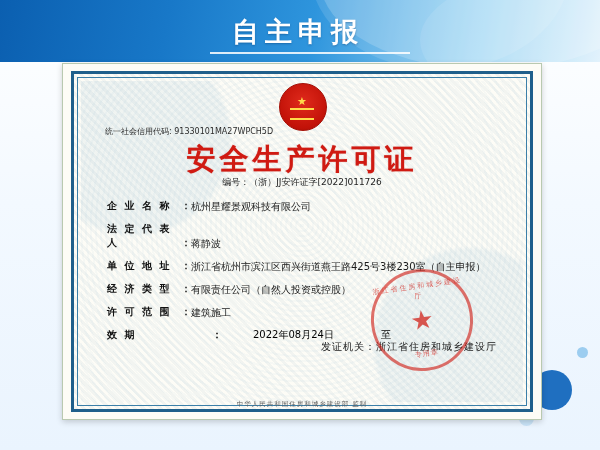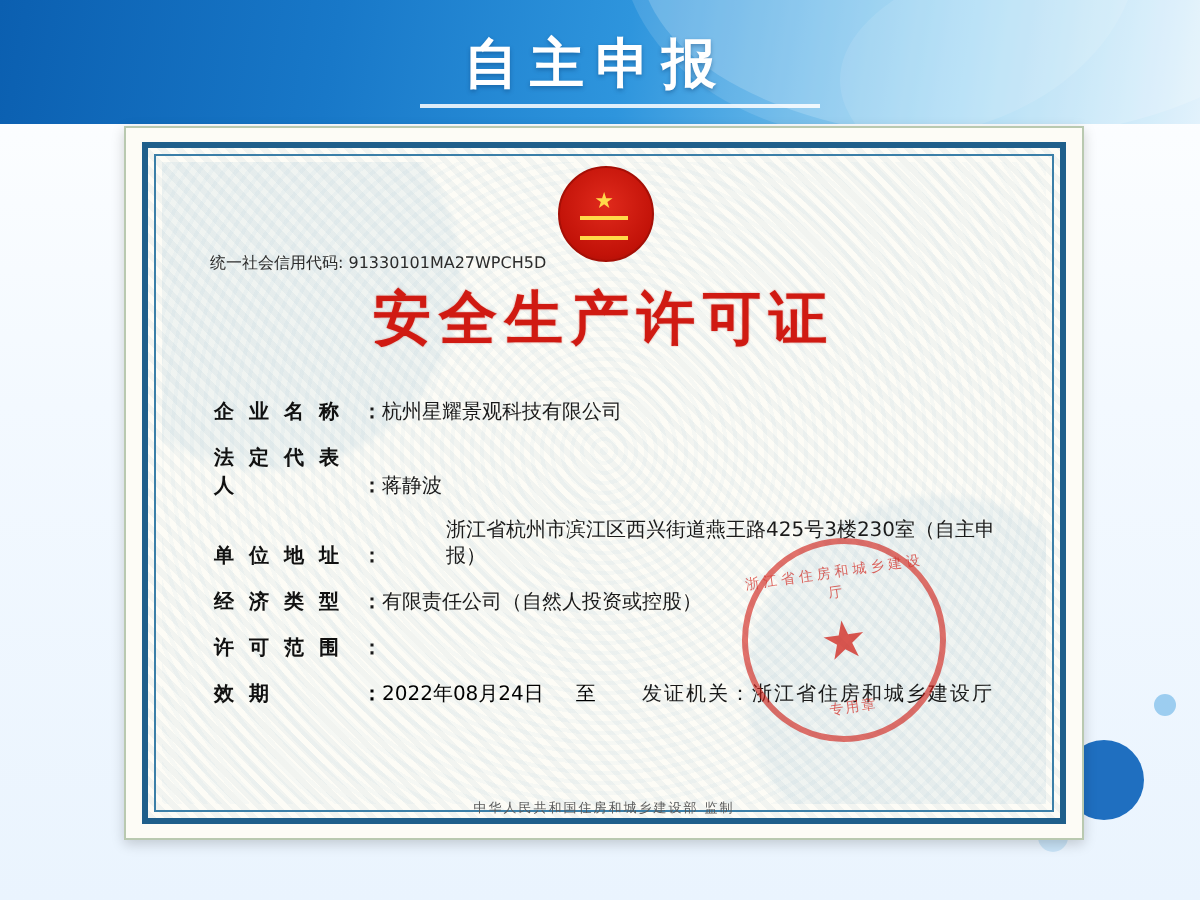--- a/index.html
+++ b/index.html
@@ -165,28 +165,29 @@
     font-weight: bold;
     letter-spacing: 2px;
     color: #111;
   }
   .field-colon { flex: 0 0 8px; font-weight: bold; }
   .field-value {
     flex: 1;
     line-height: 13px;
     color: #1a1a1a;
   }
-  .field-value.two-line { line-height: 13px; margin-left: 32px; }
+  .field-value.two-line { line-height: 13px; }
 
   .period-row {
     display: flex;
     align-items: center;
     font-size: 10px;
     font-family: "DejaVu Sans", sans-serif;
     margin-bottom: 9px;
+    gap: 31px;
   }
   .period-row .sep { margin: 0 16px; }
 
   .issuer {
     position: absolute;
     right: 44px; bottom: 58px;
     text-align: left;
     font-size: 10px;
     font-family: Liberation Serif, serif;
     color: #1a1a1a;
@@ -264,20 +265,21 @@
 
     <div class="emblem">
       <div class="circle"></div>
       <div class="star">★</div>
       <div class="gate"></div>
     </div>
 
     <div class="code-line">统一社会信用代码: 91330101MA27WPCH5D</div>
 
     <div class="cert-title">安全生产许可证</div>
+    <div class="cert-number">编号：（浙）JJ安许证字[2022]011726</div>
 
     <div class="fields">
 
       <div class="field-row">
         <div class="field-label">企 业 名 称</div>
         <div class="field-colon">：</div>
         <div class="field-value">杭州星耀景观科技有限公司</div>
       </div>
 
       <div class="field-row">
@@ -294,20 +296,21 @@
 
       <div class="field-row">
         <div class="field-label">经 济 类 型</div>
         <div class="field-colon">：</div>
         <div class="field-value">有限责任公司（自然人投资或控股）</div>
       </div>
 
       <div class="field-row">
         <div class="field-label">许 可 范 围</div>
         <div class="field-colon">：</div>
+        <div class="field-value">建筑施工</div>
       </div>
 
       <div class="period-row">
         <div class="field-label">效        期</div>
         <div class="field-colon">：</div>
         <div>2022年08月24日</div>
         <div class="sep">至</div>
       </div>
 
     </div>

